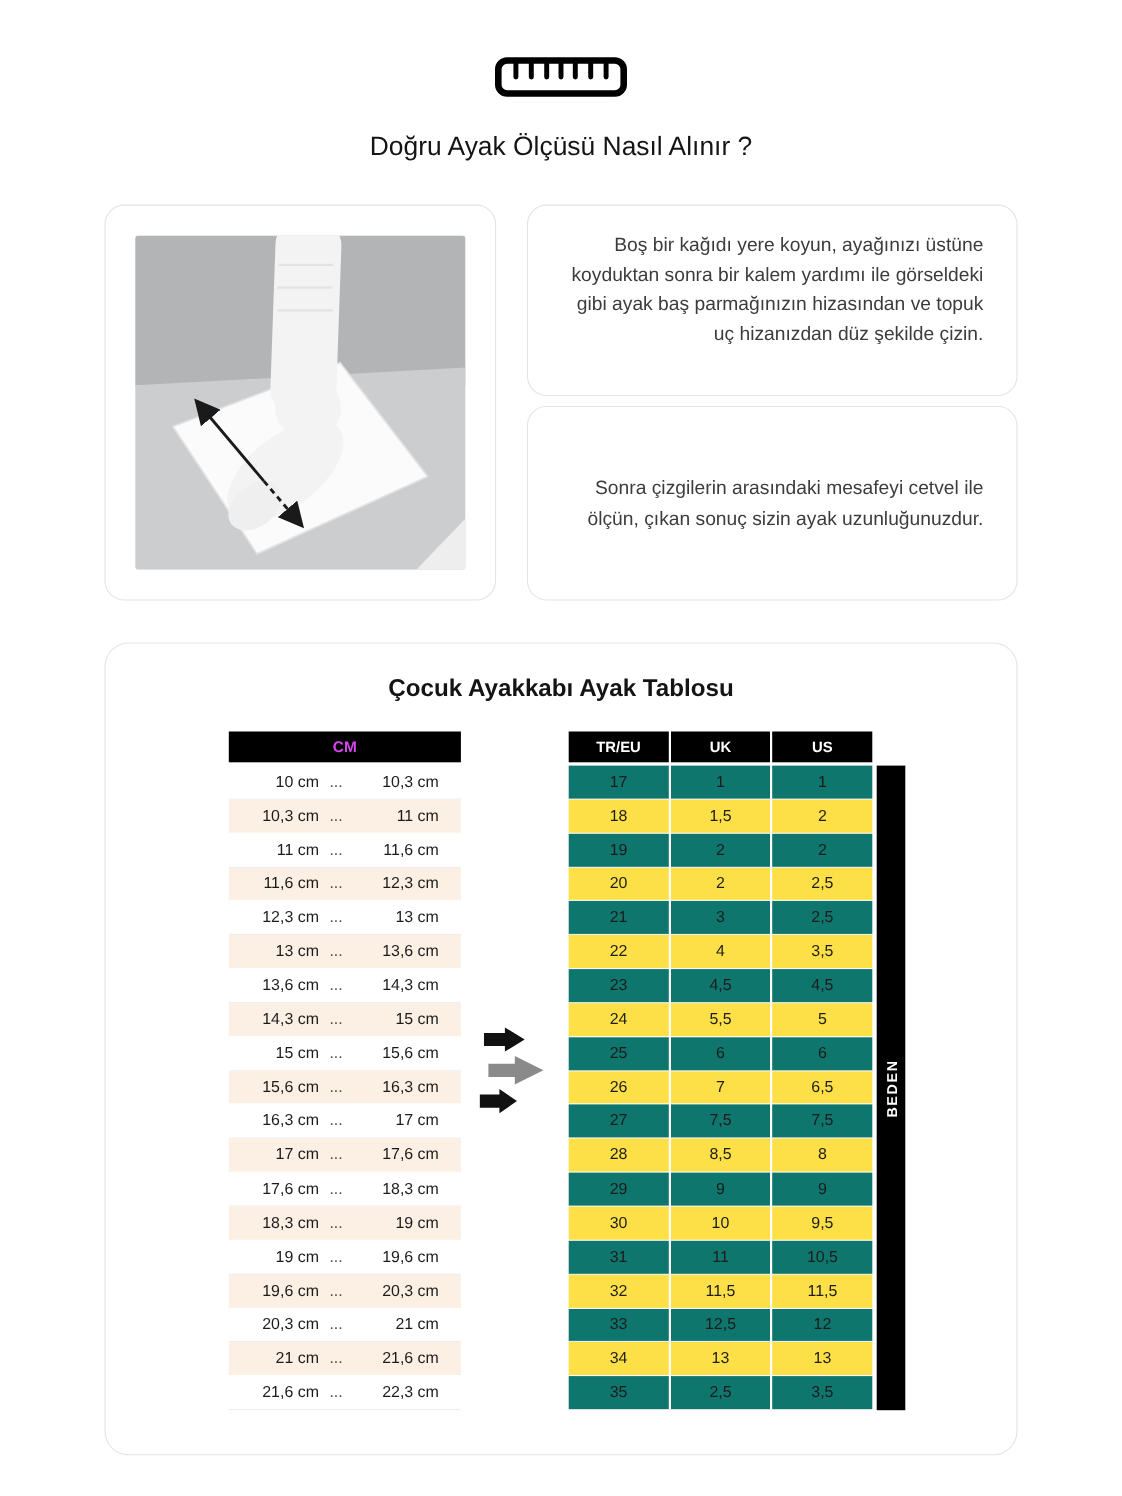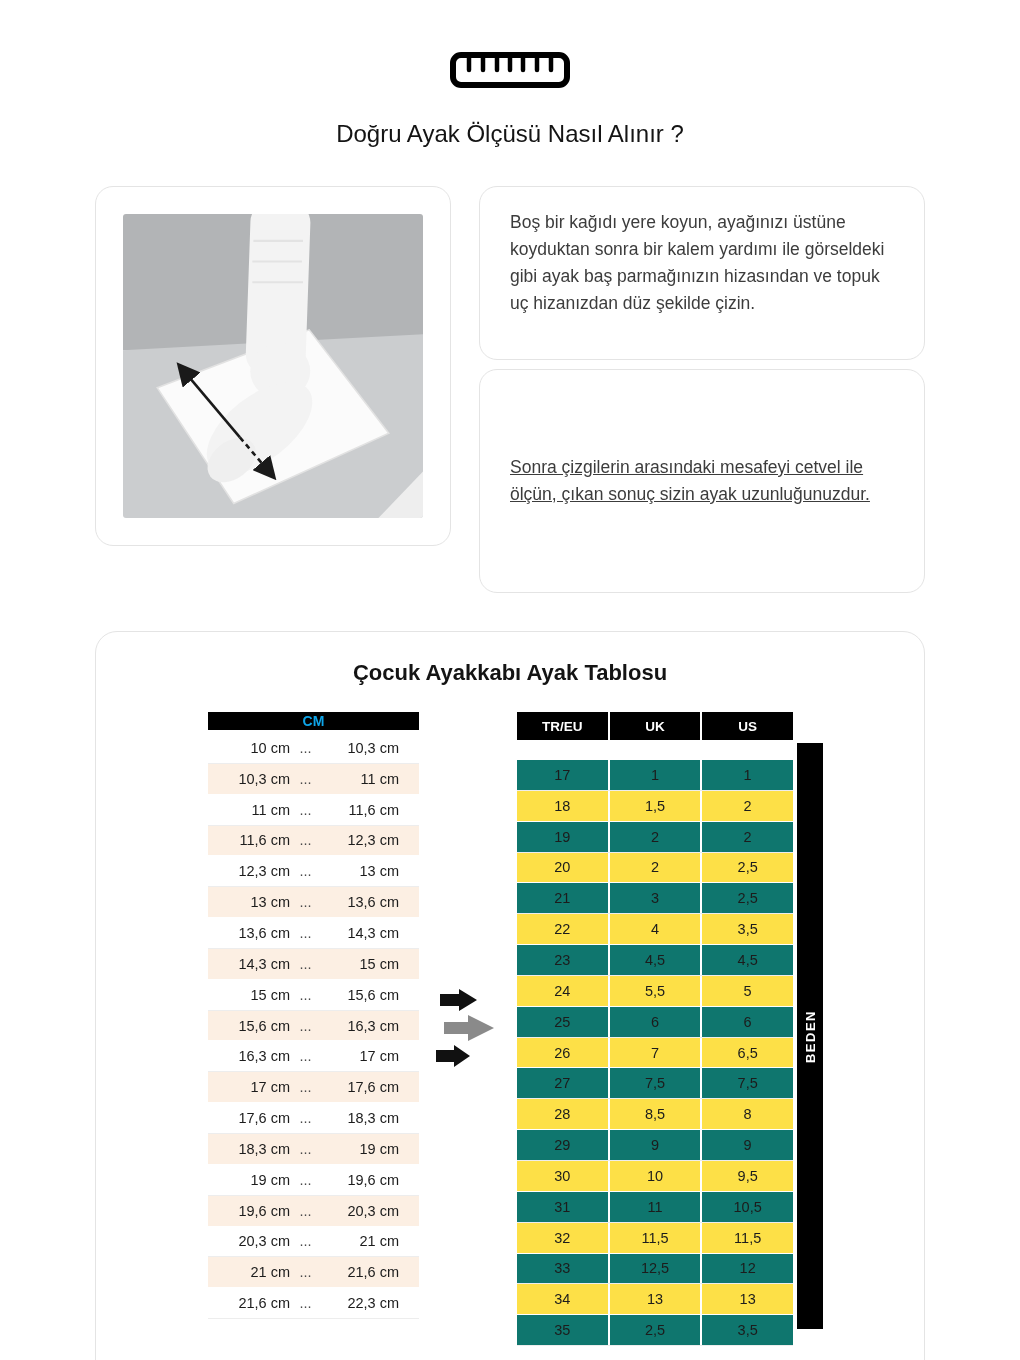--- a/index.html
+++ b/index.html
@@ -10,44 +10,44 @@
   .ruler-wrap { padding-top: 50px; display: flex; justify-content: center; }
 
   .page-title { text-align: center; font-size: 24px; font-weight: normal; color: #141414; margin: 28px 0 0 0; }
 
   .top-section { display: flex; gap: 28px; padding: 0 95px; margin-top: 38px; }
 
   .photo-box { width: 356px; height: 360px; flex: 0 0 356px; border: 1px solid #e4e4e4; border-radius: 18px; padding: 27px; background: #fff; }
   .photo-box svg { display: block; width: 100%; height: 100%; border-radius: 3px; }
 
   .info-col { flex: 1; display: flex; flex-direction: column; gap: 9px; }
-  .info-box { border: 1px solid #e4e4e4; border-radius: 18px; padding: 22px 30px; font-size: 17.5px; line-height: 1.55; color: #3c3c3c; background: #fff; }
+  .info-box { border: 1px solid #e4e4e4; border-radius: 18px; padding: 22px 30px; font-size: 17.5px; line-height: 1.55; color: #3c3c3c; background: #fff; text-align: right; }
   .info-box.first { height: 174px; }
-  .info-box.second { height: 224px; display: flex; align-items: center; text-decoration: underline; }
+  .info-box.second { height: 177px; display: flex; align-items: center; }
 
   .table-card { margin: 38px 95px 0 95px; border: 1px solid #e4e4e4; border-radius: 22px; padding: 28px 0 40px 0; background: #fff; }
   .card-title { text-align: center; font-size: 22px; font-weight: bold; color: #141414; margin: 0 0 26px 0; }
 
   .tables-row { display: flex; margin-left: 112px; align-items: flex-start; }
 
   
   .cm-table { width: 211px; }
-  .cm-header { height: 18px; background: #000; color: #0ea5e9; font-weight: bold; font-size: 14px; display: flex; align-items: center; justify-content: center; margin-bottom: 3px; }
+  .cm-header { height: 28px; background: #000; color: #d946ef; font-weight: bold; font-size: 14px; display: flex; align-items: center; justify-content: center; margin-bottom: 3px; }
   .cm-row { display: grid; grid-template-columns: 68px 1fr 78px; align-items: center; height: 30.85px; padding: 0 20px 0 14px; font-size: 14.5px; border-bottom: 1px solid #ededed; background: #fff; }
   .cm-row.stripe { background: #fcefe3; border-bottom: 1px solid #fff; }
   .c-min { text-align: right; }
   .c-dots { text-align: center; color: #4a4a4a; }
   .c-max { text-align: right; }
 
   
   .arrow-col { width: 98px; align-self: stretch; display: flex; align-items: center; justify-content: center; }
 
   
   .size-table { width: 276px; }
-  .size-header { display: grid; grid-template-columns: 1fr 1fr 1fr; gap: 2px; margin-bottom: 20px; }
+  .size-header { display: grid; grid-template-columns: 1fr 1fr 1fr; gap: 2px; margin-bottom: 3px; }
   .size-header .hcell { height: 28px; background: #000; color: #fff; font-weight: bold; font-size: 13.5px; display: flex; align-items: center; justify-content: center; }
   .size-row { display: grid; grid-template-columns: 1fr 1fr 1fr; gap: 2px; height: 30.85px; border-bottom: 1px solid #ededed; background: #fff; }
   .size-row.stripe { border-bottom: 1px solid #fff; }
   .size-row .cell { display: flex; align-items: center; justify-content: center; font-size: 14.5px; background: #0f766e; }
   .size-row.stripe .cell { background: #fde047; }
 
   
   .beden-bar { width: 26px; height: 586.2px; margin-left: 4px; margin-top: 31px; background: #000; display: flex; align-items: center; justify-content: center; }
   .beden-bar span { color: #fff; font-size: 13px; font-weight: bold; letter-spacing: 1.5px; writing-mode: vertical-rl; transform: rotate(180deg); }
 </style>

